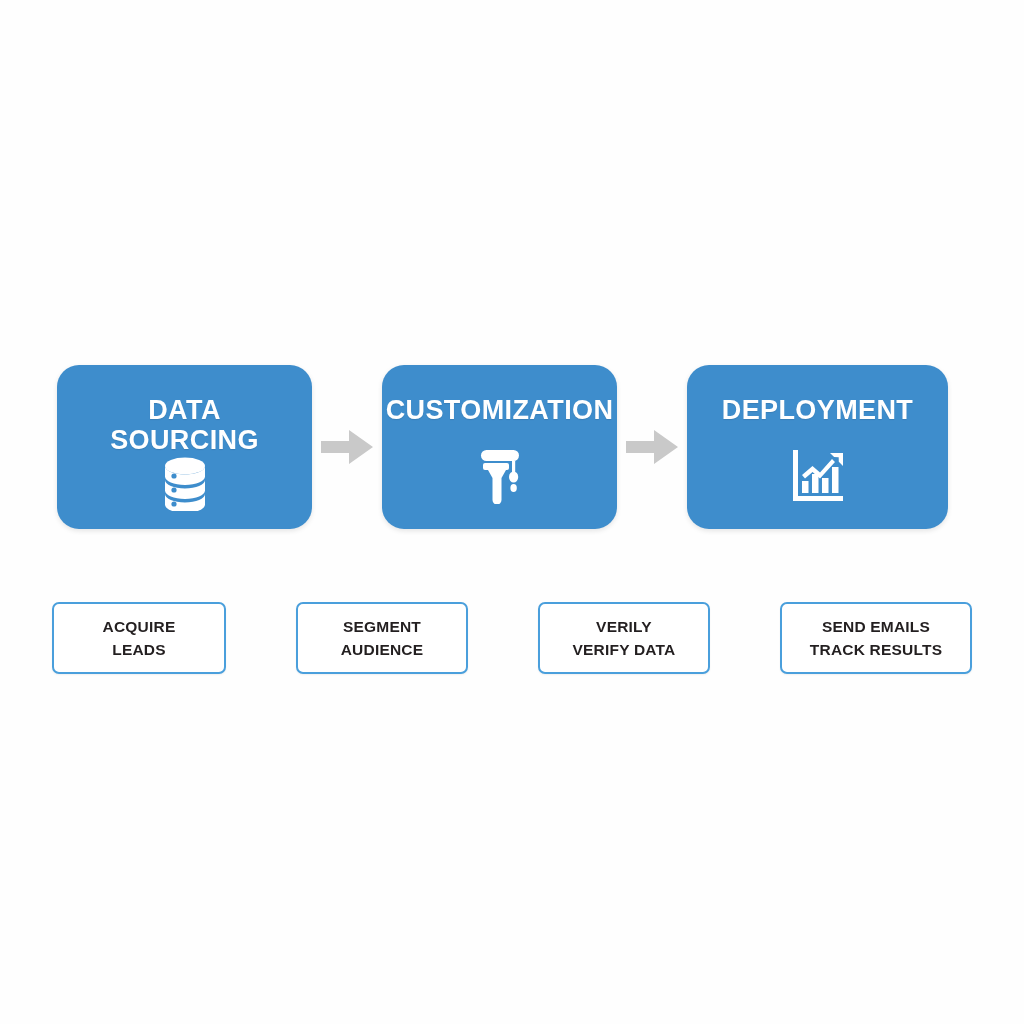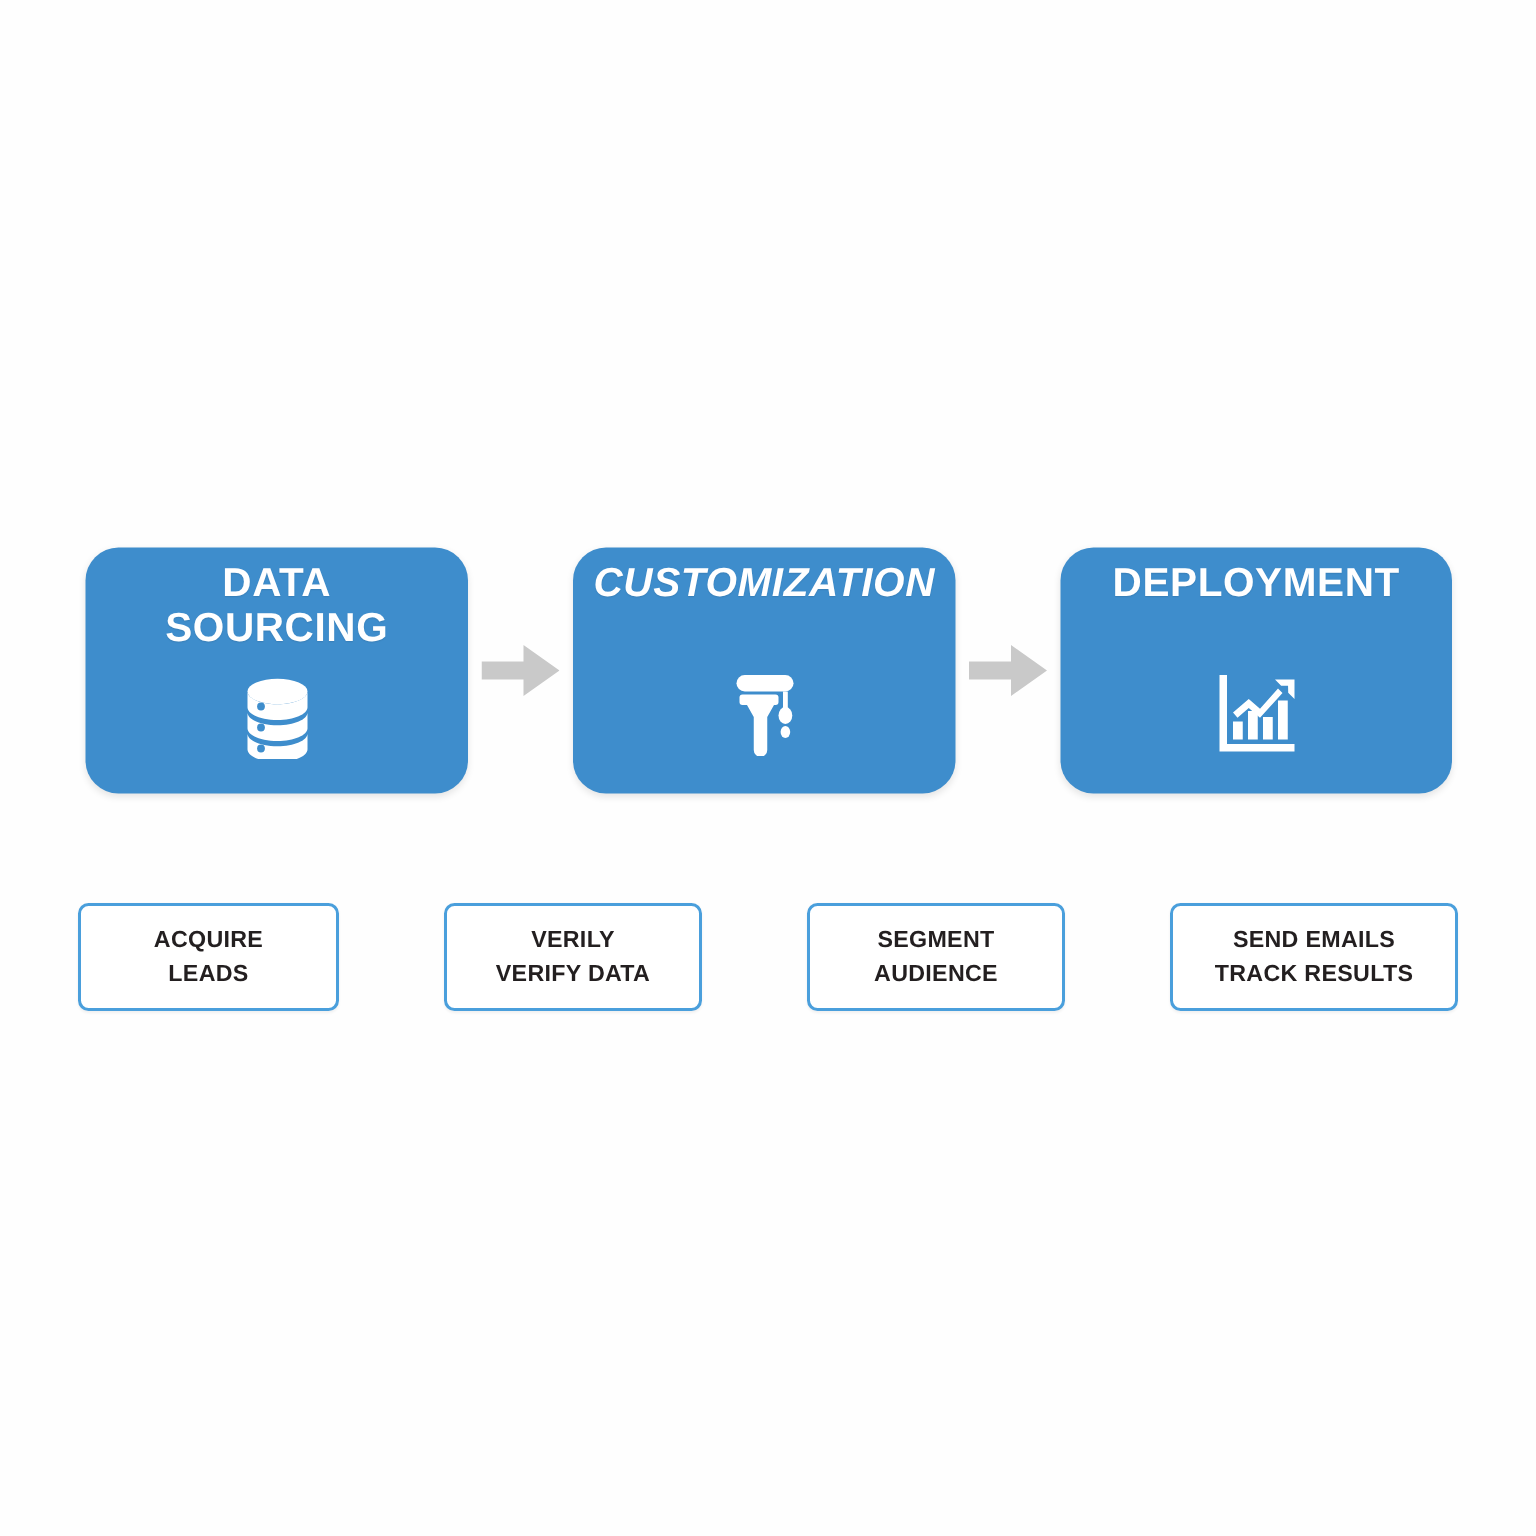--- a/index.html
+++ b/index.html
@@ -32,26 +32,26 @@
 
   .stage-box {
     position: relative;
     height: 164px;
     background: #3e8dcc;
     border-radius: 22px;
     display: flex;
     flex-direction: column;
     align-items: center;
     justify-content: flex-start;
-    padding-top: 8px;
+    padding-top: 30px;
     box-shadow: 0 2px 5px rgba(0,0,0,0.10);
   }
 
   .stage-box.box-1 { width: 255px; }
-  .stage-box.box-2 { width: 255px; font-style: italic; }
+  .stage-box.box-2 { width: 235px; }
   .stage-box.box-3 { width: 261px; }
 
   .stage-title {
     color: #ffffff;
     font-size: 27px;
     font-weight: bold;
     letter-spacing: 0.4px;
     line-height: 30px;
     text-align: center;
     text-shadow: 0 1px 1px rgba(0,0,0,0.10);
@@ -194,30 +194,30 @@
 
   </div>
 
   <div class="task-row">
 
     <div class="task-card c1">
       <span class="task-label">ACQUIRE
 LEADS</span>
     </div>
 
+    <div class="task-card c3">
+      <span class="task-label">SEGMENT
+AUDIENCE</span>
+    </div>
+
     <div class="task-card c2">
       <span class="task-label">VERILY
 VERIFY DATA</span>
     </div>
 
-    <div class="task-card c3">
-      <span class="task-label">SEGMENT
-AUDIENCE</span>
-    </div>
-
 
     <div class="task-card c5">
       <span class="task-label">SEND EMAILS
 TRACK RESULTS</span>
     </div>
 
   </div>
 
 </div>
 

